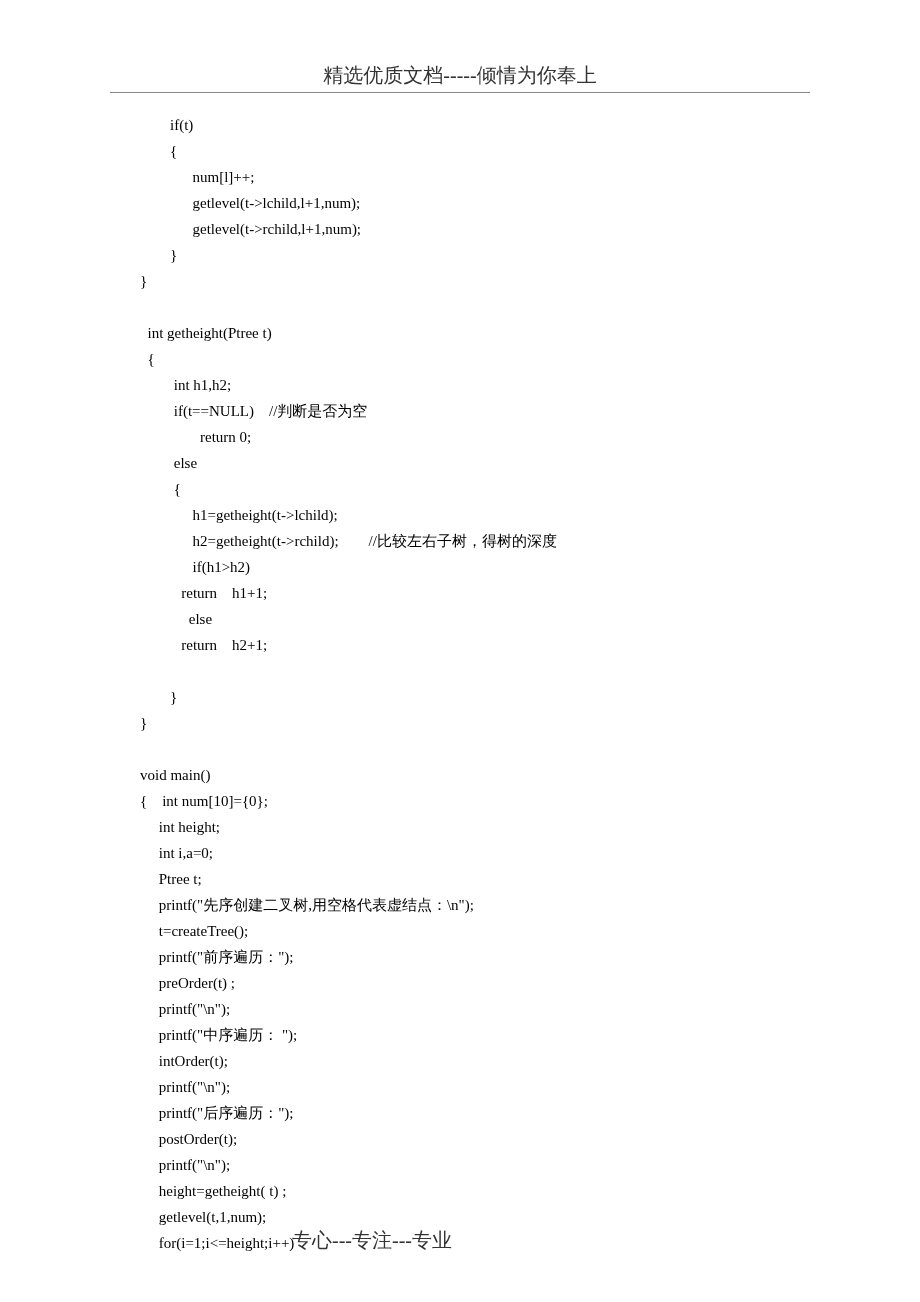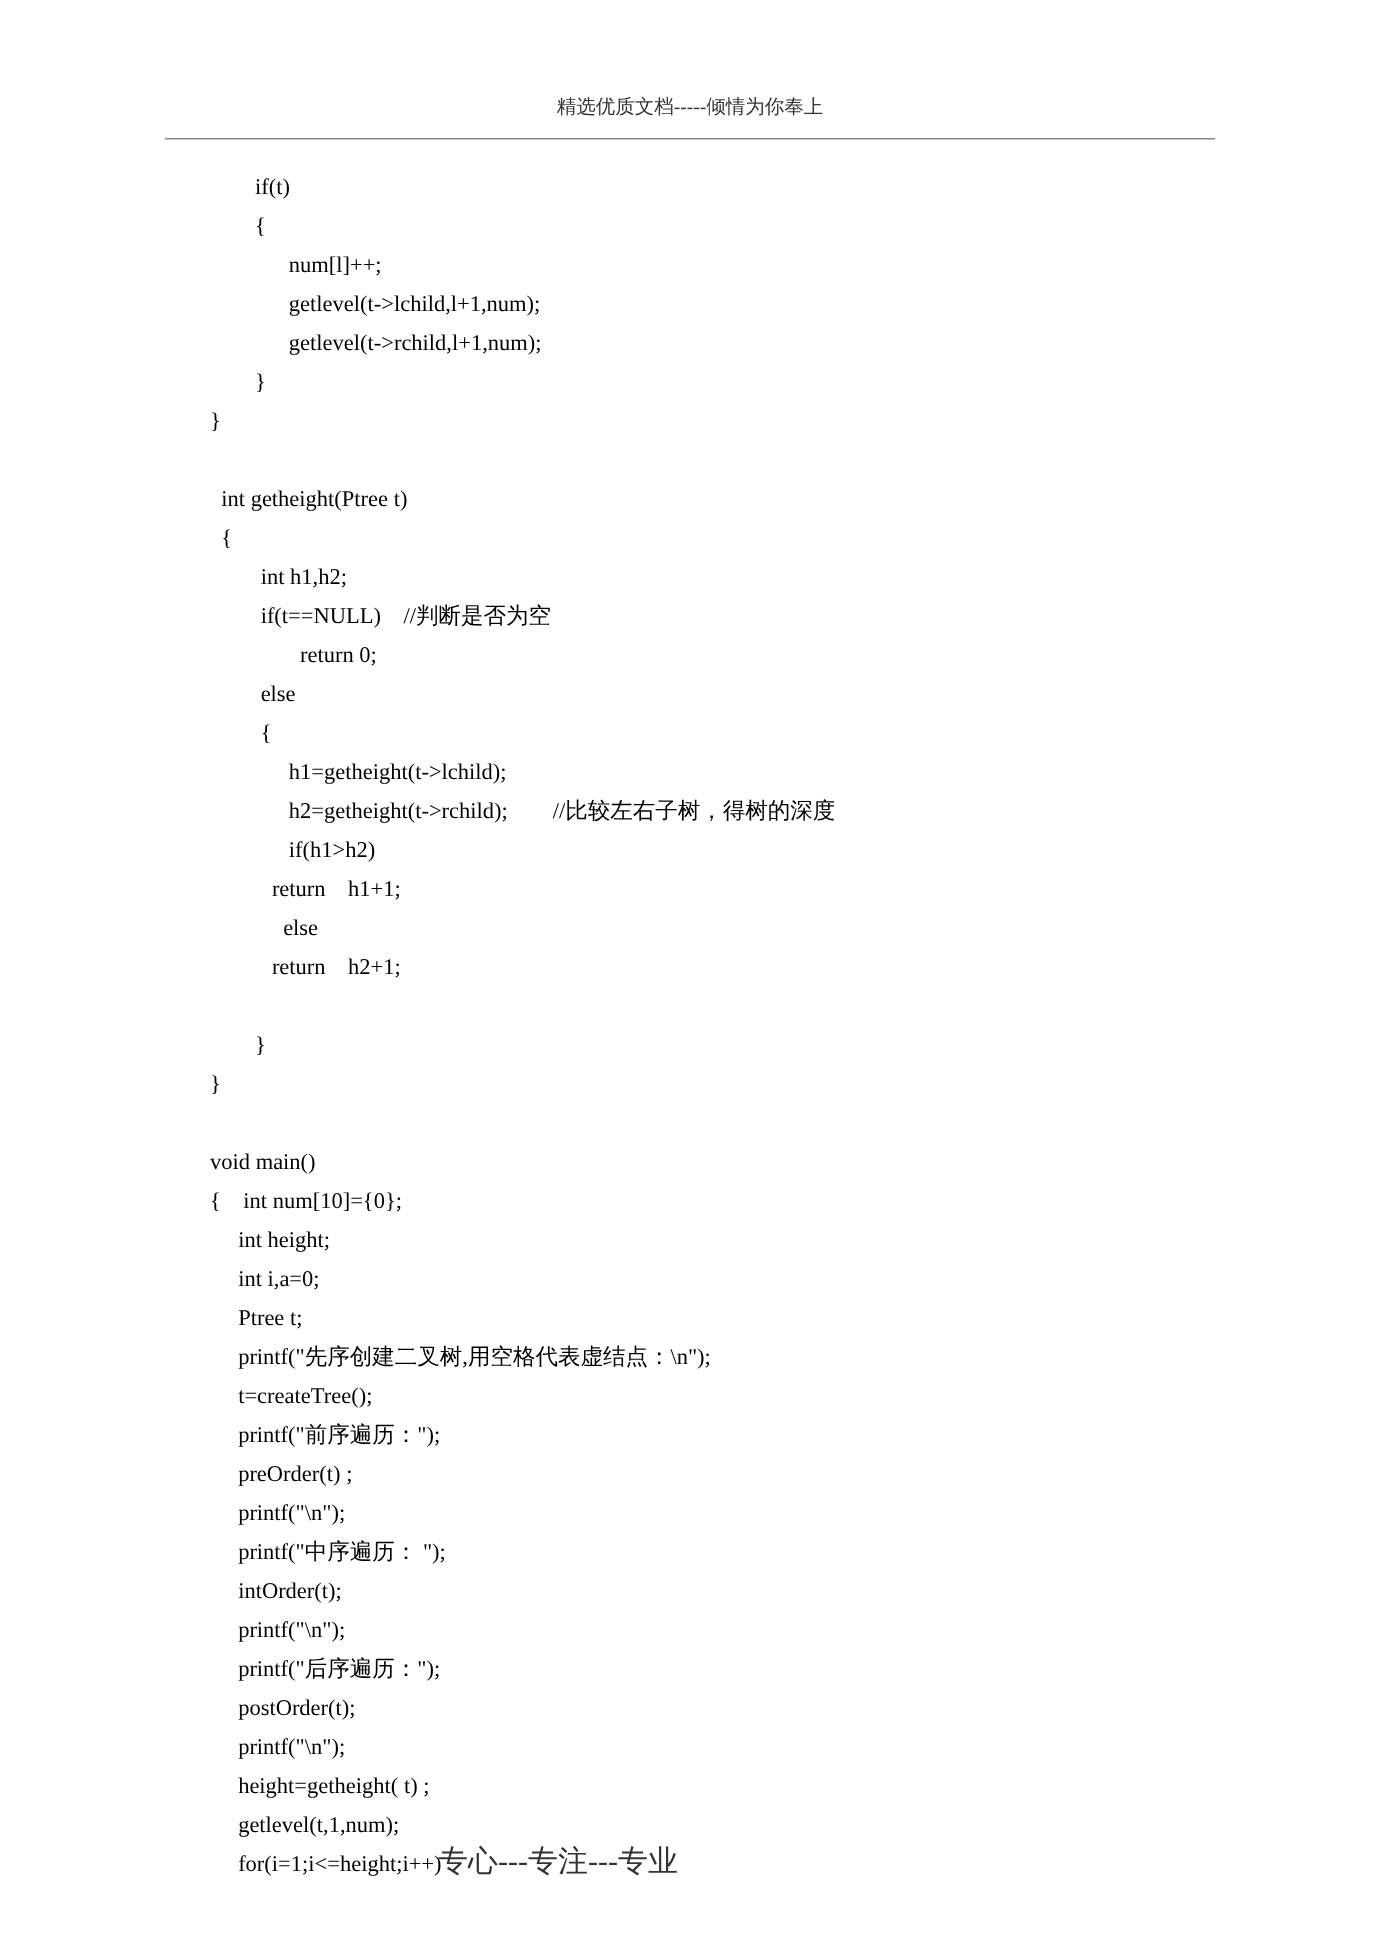--- a/index.html
+++ b/index.html
@@ -9,21 +9,21 @@
     background: #ffffff;
     font-family: "Times New Roman", "SimSun", serif;
     position: relative;
   }
   .header {
     position: absolute;
     top: 62px;
     left: 0;
     width: 920px;
     text-align: center;
-    font-size: 13px;
+    font-size: 20px;
     color: #333;
   }
   .header-underline {
     position: absolute;
     top: 92px;
     left: 110px;
     width: 700px;
     border-bottom: 1.5px solid #888;
   }
   .code-block {

